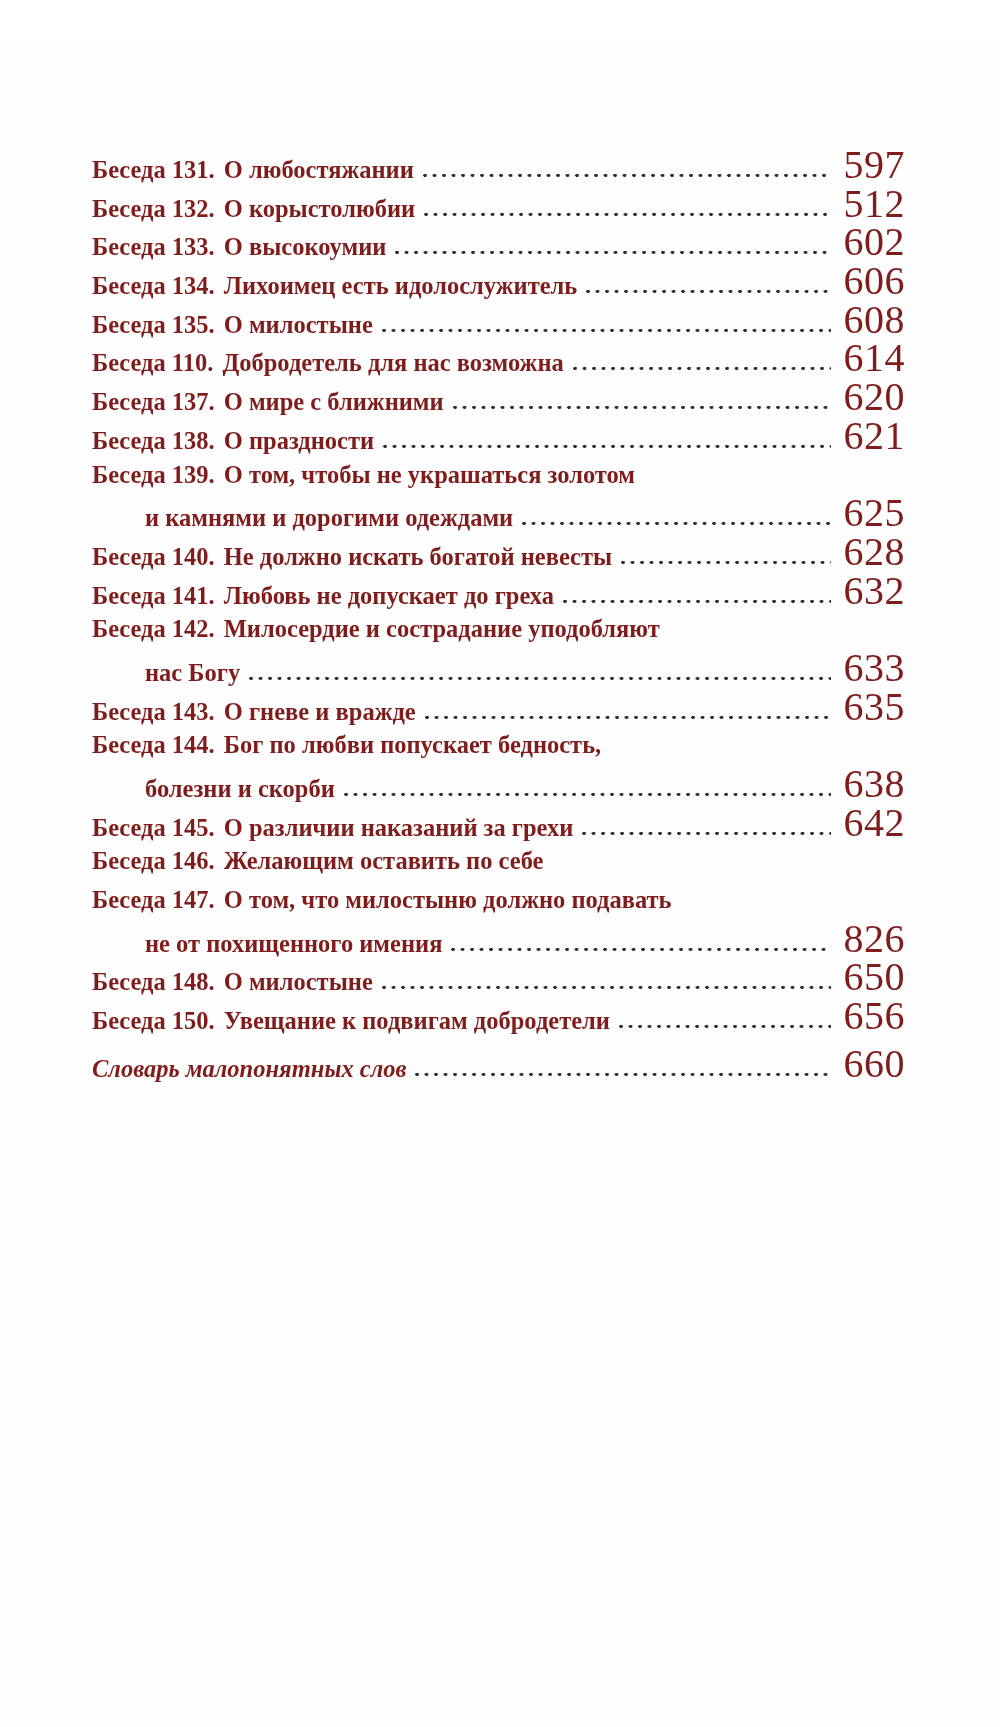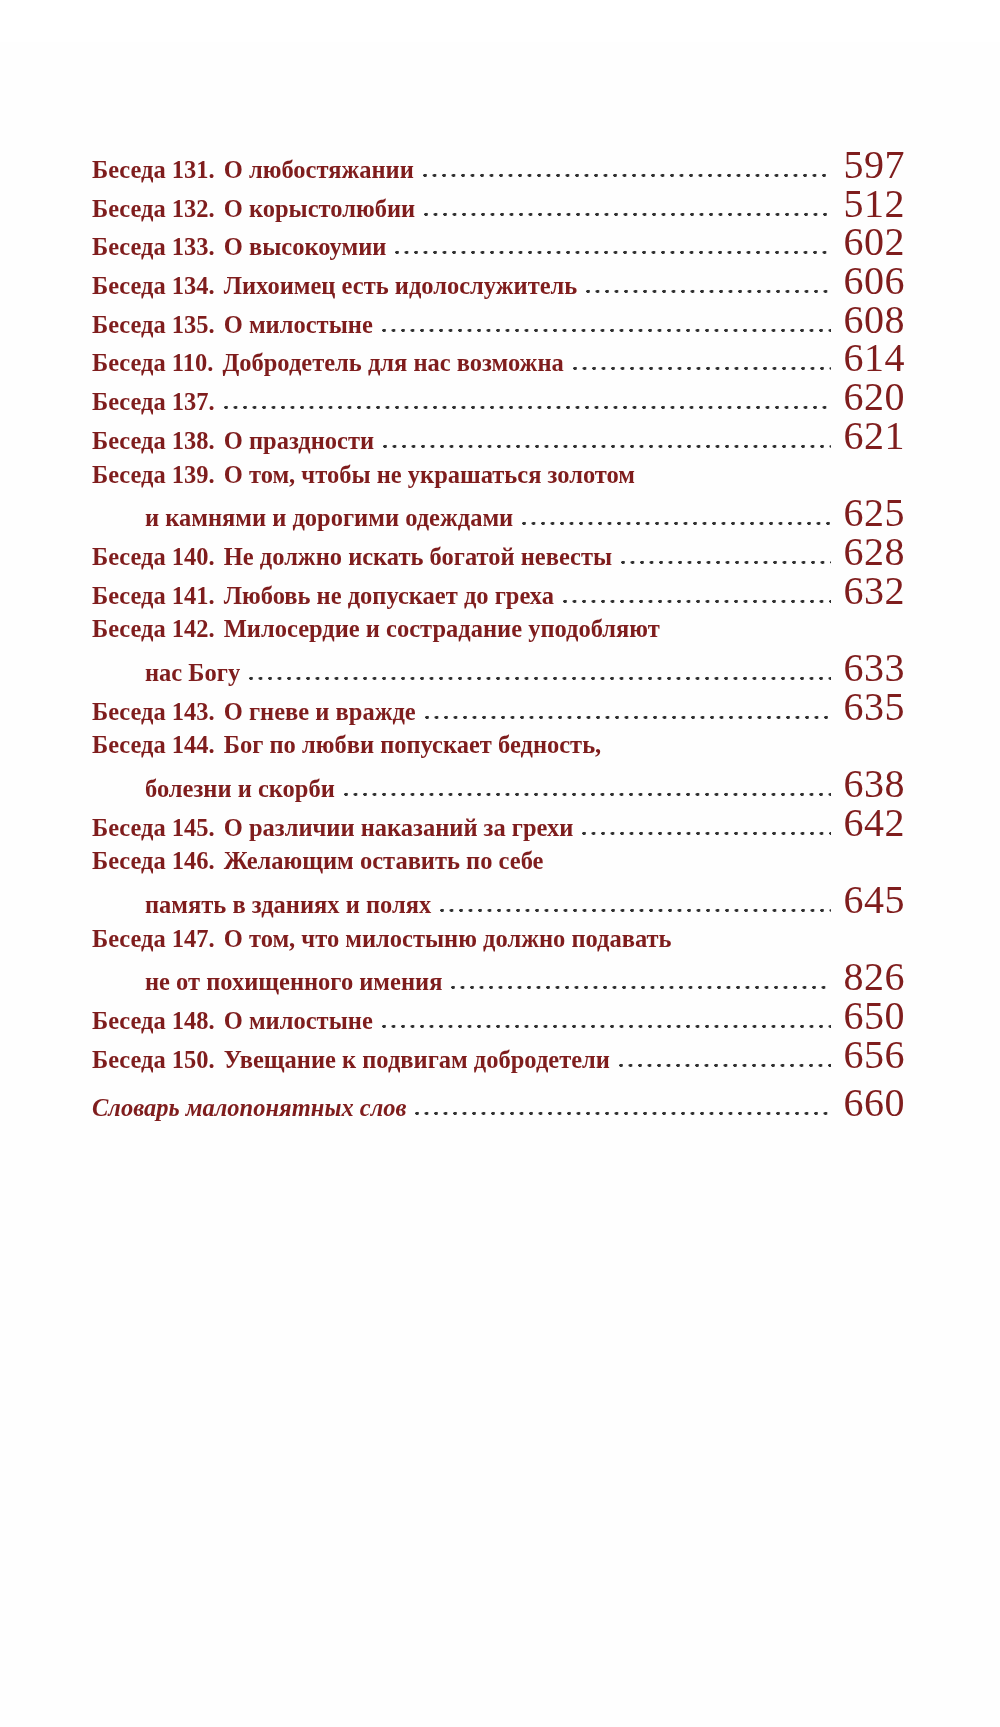--- a/index.html
+++ b/index.html
@@ -120,20 +120,21 @@
       <span class="title">Добродетель для нас возможна</span>
       <span class="leader"></span>
       <span class="page-num">614</span>
     </div>
 
   </div>
 
   <div class="entry">
     <div class="row">
       <span class="label">Беседа 137.</span>
+      <span class="title">О мире с ближними</span>
       <span class="leader"></span>
       <span class="page-num">620</span>
     </div>
 
   </div>
 
   <div class="entry">
     <div class="row">
       <span class="label">Беседа 138.</span>
       <span class="title">О праздности</span>
@@ -221,25 +222,20 @@
     </div>
 
   </div>
 
   <div class="entry">
     <div class="row">
       <span class="label">Беседа 146.</span>
       <span class="title">Желающим оставить по себе</span>
 
     </div>
-    <div class="row cont">
-      <span class="title">память в зданиях и полях</span>
-      <span class="leader"></span>
-      <span class="page-num">645</span>
-    </div>
   </div>
 
   <div class="entry">
     <div class="row">
       <span class="label">Беседа 147.</span>
       <span class="title">О том, что милостыню должно подавать</span>
 
     </div>
     <div class="row cont">
       <span class="title">не от похищенного имения</span>

